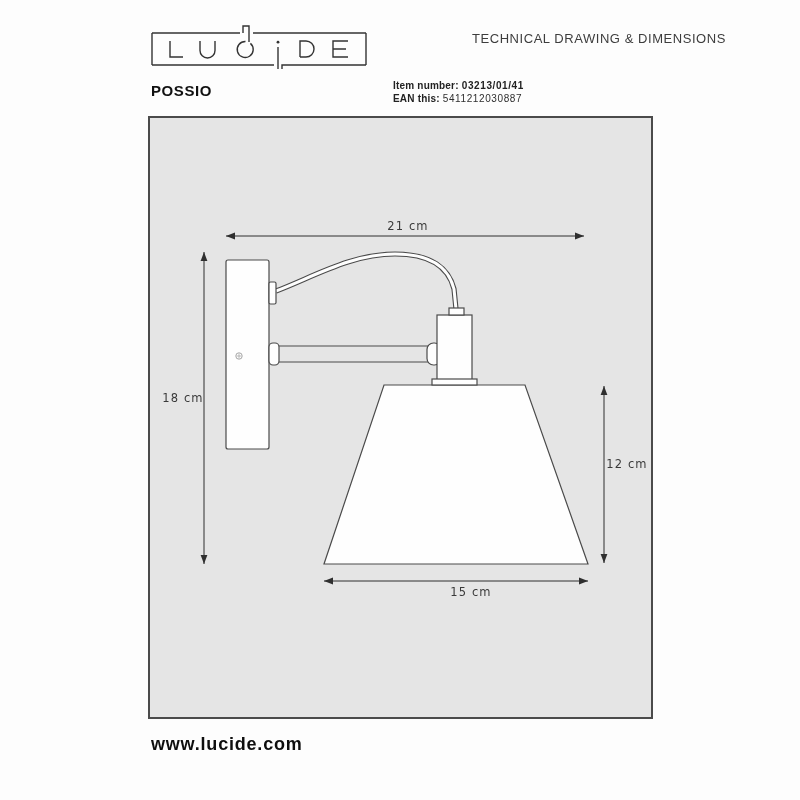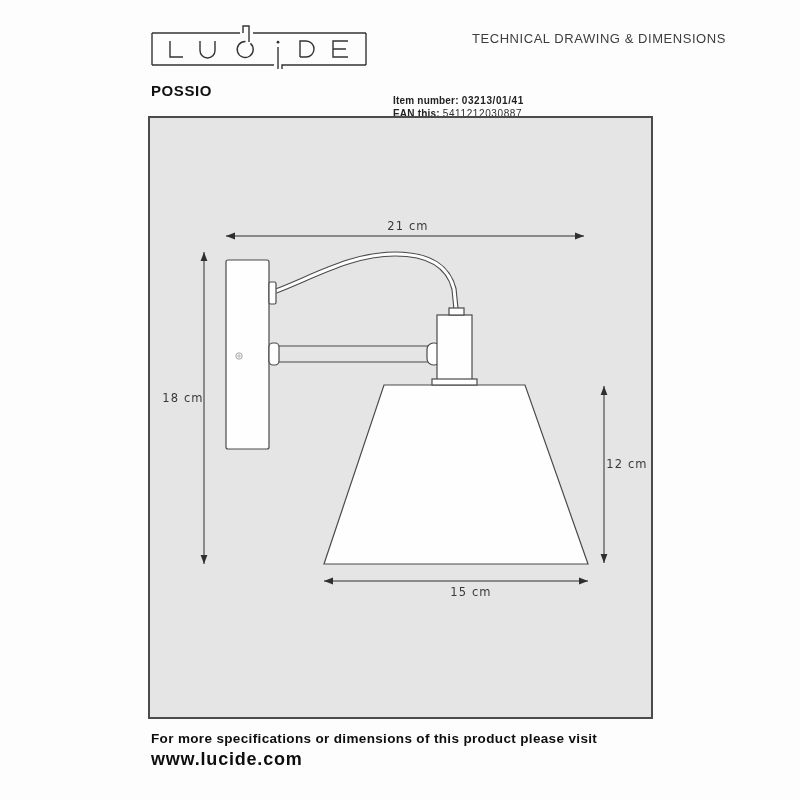--- a/index.html
+++ b/index.html
@@ -14,21 +14,21 @@
   
   .logo{left:150px;top:22px;width:218px;height:50px;}
   .product-name{
     left:151px;top:82px;font-size:15px;font-weight:bold;
     letter-spacing:.6px;color:#111;
   }
   .doc-title{
     left:472px;top:31px;font-size:13px;letter-spacing:.55px;color:#3d3d3d;
     white-space:nowrap;
   }
-  .item-block{left:393px;top:79px;font-size:10px;line-height:13px;letter-spacing:.2px;color:#222;white-space:nowrap;margin-top:15px;}
+  .item-block{left:393px;top:79px;font-size:10px;line-height:13px;letter-spacing:.2px;color:#222;white-space:nowrap;}
   .item-block .lbl{font-weight:bold;}
   .item-block .val-bold{font-weight:bold;letter-spacing:.6px;}
   .item-block .val{font-weight:normal;letter-spacing:.6px;color:#2e2e2e;}
 
   
   .frame{
     left:148px;top:116px;width:505px;height:603px;
     border:2px solid #4b4b4b;background:#e5e5e5;box-sizing:border-box;
   }
   .frame svg{display:block;}
@@ -130,15 +130,14 @@
     </g>
 
     <text class="dim-text" x="258" y="112" text-anchor="middle">21 cm</text>
     <text class="dim-text" x="33" y="284" text-anchor="middle">18 cm</text>
     <text class="dim-text" x="477" y="350" text-anchor="middle">12 cm</text>
     <text class="dim-text" x="321" y="478" text-anchor="middle">15 cm</text>
   </svg>
 </div>
 
 <div class="abs footer">
-  <div class="f1">For more specifications or dimensions of this product please visit</div>
   <div class="f2">www.lucide.com</div>
 </div>
 
 </body></html>

